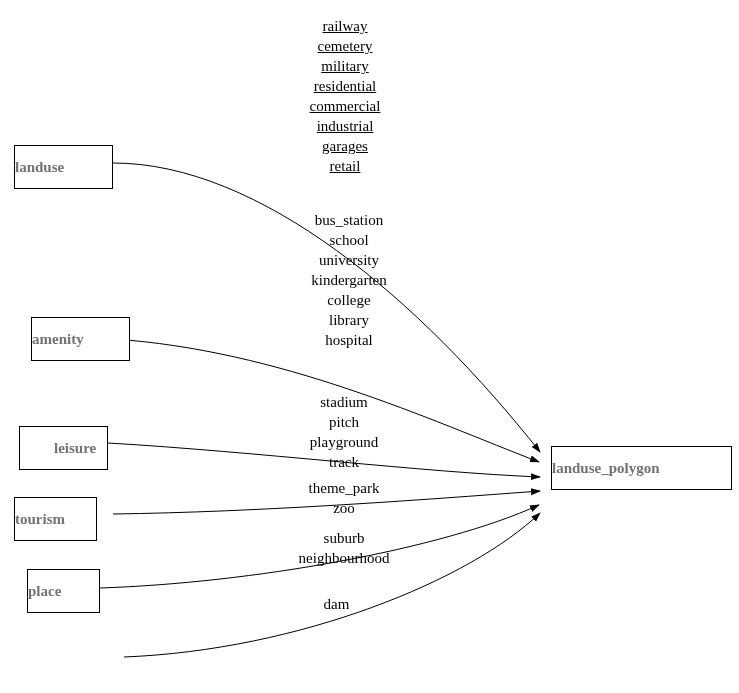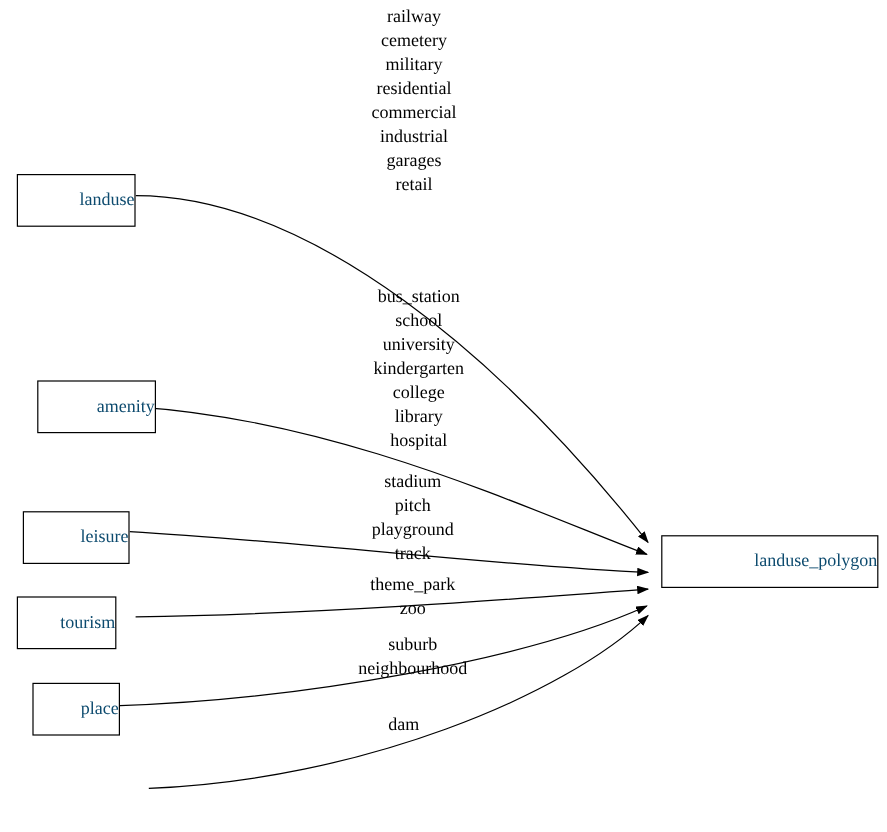--- a/index.html
+++ b/index.html
@@ -22,25 +22,26 @@
     width: 739px;
     height: 693px;
   }
   .node {
     position: absolute;
     box-sizing: border-box;
     border: 1px solid #000000;
     background: #ffffff;
     display: flex;
     align-items: center;
-    justify-content: flex-end;
+    justify-content: flex-start;
     font-family: "Liberation Serif", serif;
     font-size: 15px;
-    color: #0c4a6e;
+    color: #737373;
     white-space: nowrap;
+    font-weight: bold;
   }
   .edge-label {
     position: absolute;
     text-align: center;
     font-family: "Liberation Serif", serif;
     font-size: 15px;
     color: #000000;
     line-height: 20px;
     white-space: pre;
   }
@@ -88,30 +89,30 @@
 
   <div class="node" style="left:27px; top:569px; width:73px; height:44px;">
     <span>place</span>
   </div>
 
 
   <div class="node" style="left:551px; top:446px; width:181px; height:44px;">
     <span>landuse_polygon</span>
   </div>
 
-  <div class="edge-label" style="left:255px; top:4px; width:180px;">railway
+  <div class="edge-label" style="left:255px; top:16px; width:180px;text-decoration:underline;">railway
 cemetery
 military
 residential
 commercial
 industrial
 garages
 retail</div>
 
-  <div class="edge-label" style="left:249px; top:210px; width:200px;margin-top:28px;">bus_station
+  <div class="edge-label" style="left:249px; top:210px; width:200px;">bus_station
 school
 university
 kindergarten
 college
 library
 hospital</div>
 
   <div class="edge-label" style="left:254px; top:392px; width:180px;">stadium
 pitch
 playground

